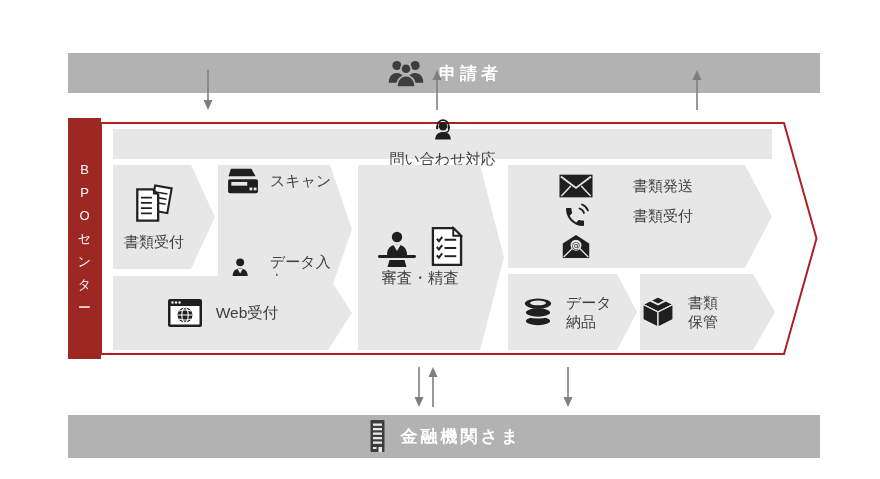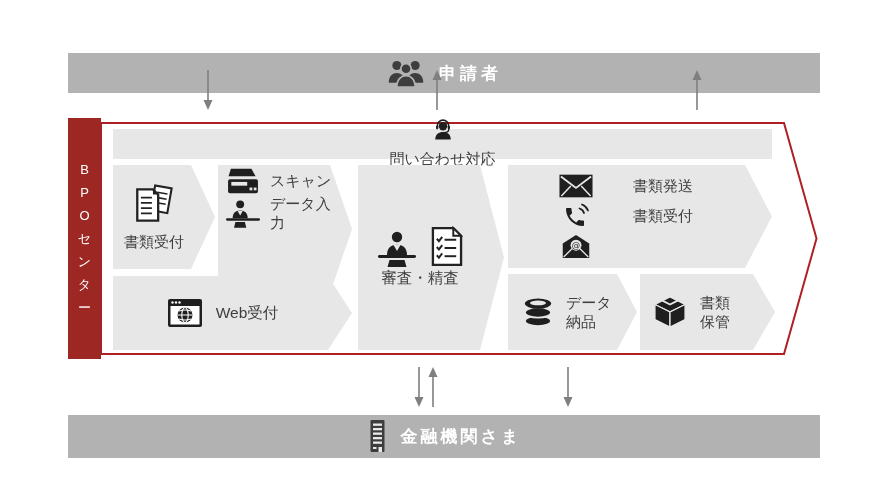--- a/index.html
+++ b/index.html
@@ -23,31 +23,31 @@
   }
   .inquiry-bar{
     position:absolute;left:113px;top:129px;width:659px;height:30px;background:#e8e7e7;
     display:flex;align-items:center;justify-content:center;gap:10px;color:#3f3f3f;font-size:15px;flex-direction:column;
   }
   .col-center{display:flex;flex-direction:column;align-items:center;justify-content:center;}
   .row-center{display:flex;align-items:center;justify-content:center;}
   .flow-arrow{position:absolute;}
   .two-line{line-height:19px;}
   .b-doc{left:113px;top:165px;width:102px;height:104px;--tip:24px;gap:5px;padding-right:20px;box-sizing:border-box;}
-  .b-scan{left:218px;top:165px;width:134px;height:128px;--tip:22px;display:flex;flex-direction:column;justify-content:flex-start;padding:2px 18px 2px 8px;box-sizing:border-box;}
+  .b-scan{left:218px;top:165px;width:134px;height:128px;--tip:22px;display:flex;flex-direction:column;justify-content:space-between;padding:2px 18px 2px 8px;box-sizing:border-box;}
   .b-scan .mini-row{display:flex;align-items:center;gap:10px;}
   .b-web{left:113px;top:276px;width:239px;height:74px;--tip:24px;gap:13px;padding-right:20px;box-sizing:border-box;font-size:15.5px;}
   .b-review{left:358px;top:165px;width:146px;height:185px;--tip:24px;gap:1px;padding-right:22px;box-sizing:border-box;font-size:15.5px;}
   .b-review .icon-pair{display:flex;align-items:flex-end;gap:9px;}
   .b-out{left:508px;top:165px;width:264px;height:103px;--tip:27px;display:flex;flex-direction:column;justify-content:center;gap:5px;padding-left:50px;box-sizing:border-box;}
   .b-out .mini-row{display:flex;align-items:center;gap:4px;}
   .b-out .icon-cell{width:36px;display:flex;justify-content:center;}
   .b-out .text-cell{width:130px;text-align:center;}
   .b-deliver{left:508px;top:274px;width:129px;height:76px;--tip:20px;display:flex;align-items:center;gap:10px;padding-left:12px;box-sizing:border-box;}
-  .b-store{left:640px;top:274px;width:135px;height:76px;--tip:22px;display:flex;align-items:center;gap:12px;padding-left:12px;box-sizing:border-box;}
+  .b-store{left:640px;top:274px;width:135px;height:76px;--tip:22px;display:flex;align-items:center;gap:12px;box-sizing:border-box;}
   .icon{flex:none;display:block;}
 </style>
 </head>
 <body>
 
 <div class="stage">
 
   <svg class="bg-layer" width="880" height="479" viewBox="0 0 880 479">
     <polygon points="101,123 784,123 816.5,238.5 784,354 101,354" fill="#ffffff" stroke="#b01f24" stroke-width="2"></polygon>
   </svg>

